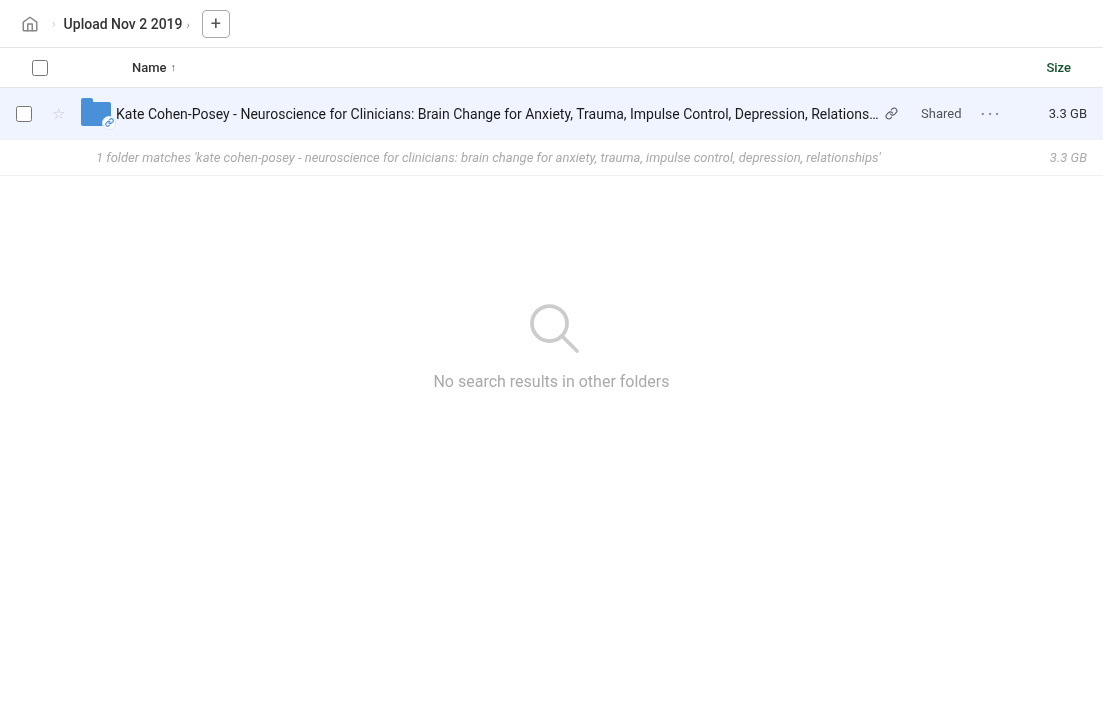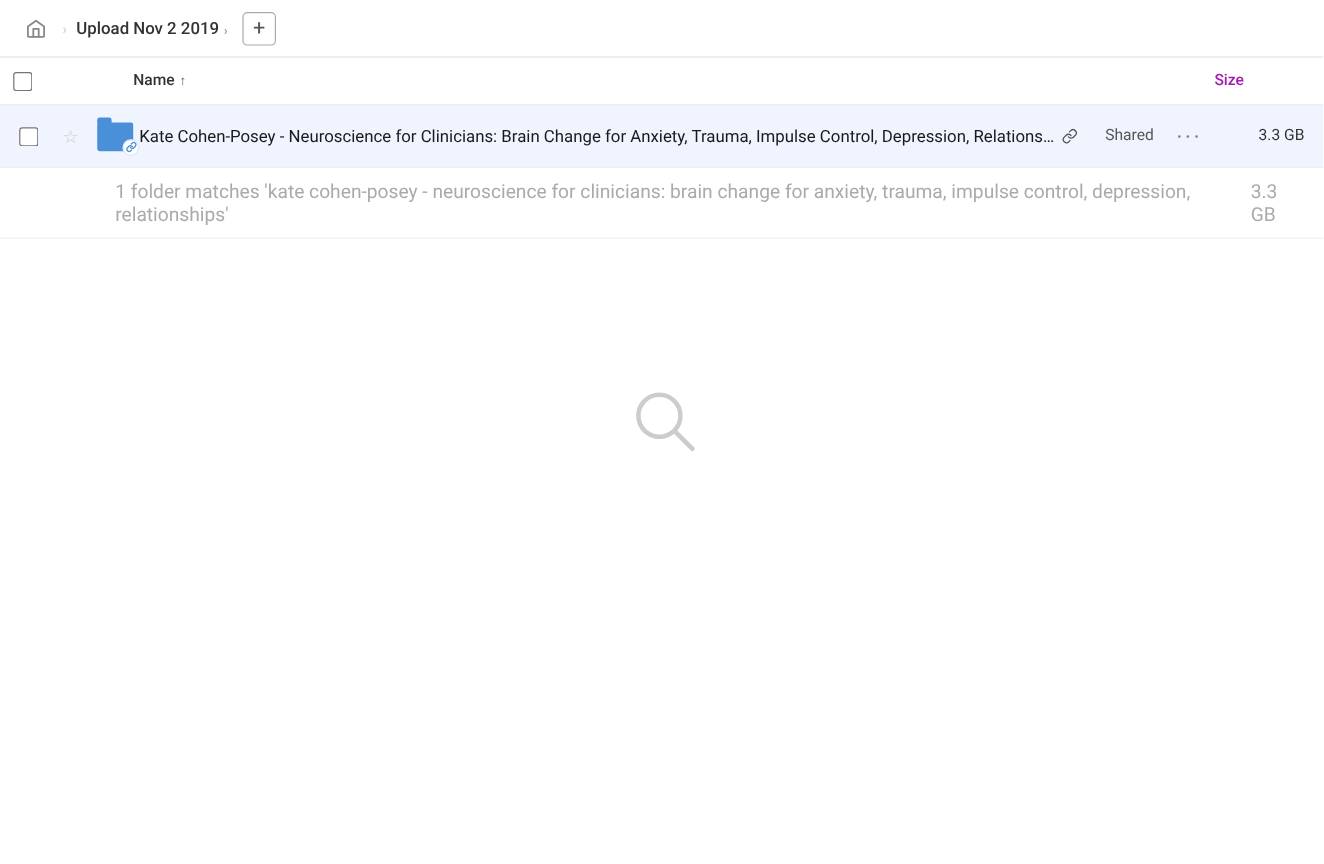--- a/index.html
+++ b/index.html
@@ -61,21 +61,21 @@
       color: #555;
       font-size: 18px;
       background: #fff;
       margin-left: 4px;
     }
 
     
     .table-header {
       display: flex;
       align-items: center;
-      padding: 0 11px;
+      padding: 0 32px;
       height: 40px;
       border-bottom: 1px solid #e5e5e5;
       color: #666;
       font-size: 13px;
     }
     .col-checkbox {
       width: 36px;
       display: flex;
       align-items: center;
     }
@@ -93,22 +93,22 @@
       cursor: pointer;
       color: #333;
       font-weight: 500;
     }
     .col-name .sort-arrow {
       font-size: 11px;
       color: #555;
     }
     .col-size {
       width: 80px;
-      text-align: left;
-      color: #a21caf;
+      text-align: right;
+      color: #14532d;
       font-weight: 500;
     }
 
     
     .file-row {
       display: flex;
       align-items: center;
       padding: 0 16px;
       height: 52px;
       border-bottom: 1px solid #f0f0f0;
@@ -200,25 +200,26 @@
     .file-row .col-size-cell {
       width: 80px;
       text-align: right;
       color: #333;
       font-size: 13px;
     }
 
     
     .match-note {
       padding: 10px 16px 10px 96px;
-      font-size: 16px;
+      font-size: 13px;
       color: #aaa;
       display: flex;
       justify-content: space-between;
       border-bottom: 1px solid #f0f0f0;
+      font-style: italic;
     }
 
     
     .empty-state {
       display: flex;
       flex-direction: column;
       align-items: center;
       justify-content: center;
       margin-top: 120px;
       gap: 16px;
@@ -319,13 +320,14 @@
   <span>3.3 GB</span>
 </div>
 
 <div class="empty-state">
   <div class="empty-search-icon">
     <svg width="60" height="60" viewBox="0 0 24 24" fill="none" stroke="#ccc" stroke-width="1.5" stroke-linecap="round" stroke-linejoin="round">
       <circle cx="11" cy="11" r="7"></circle>
       <line x1="16.5" y1="16.5" x2="22" y2="22"></line>
     </svg>
   </div>
+  <div class="empty-state-text">No search results in other folders</div>
 </div>
 
 </body></html>

